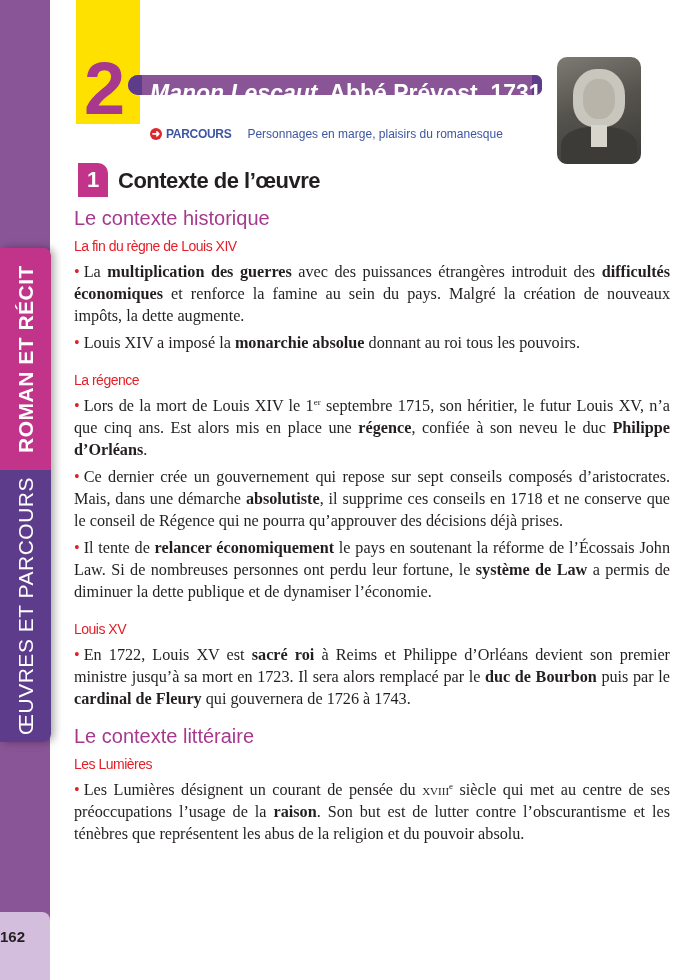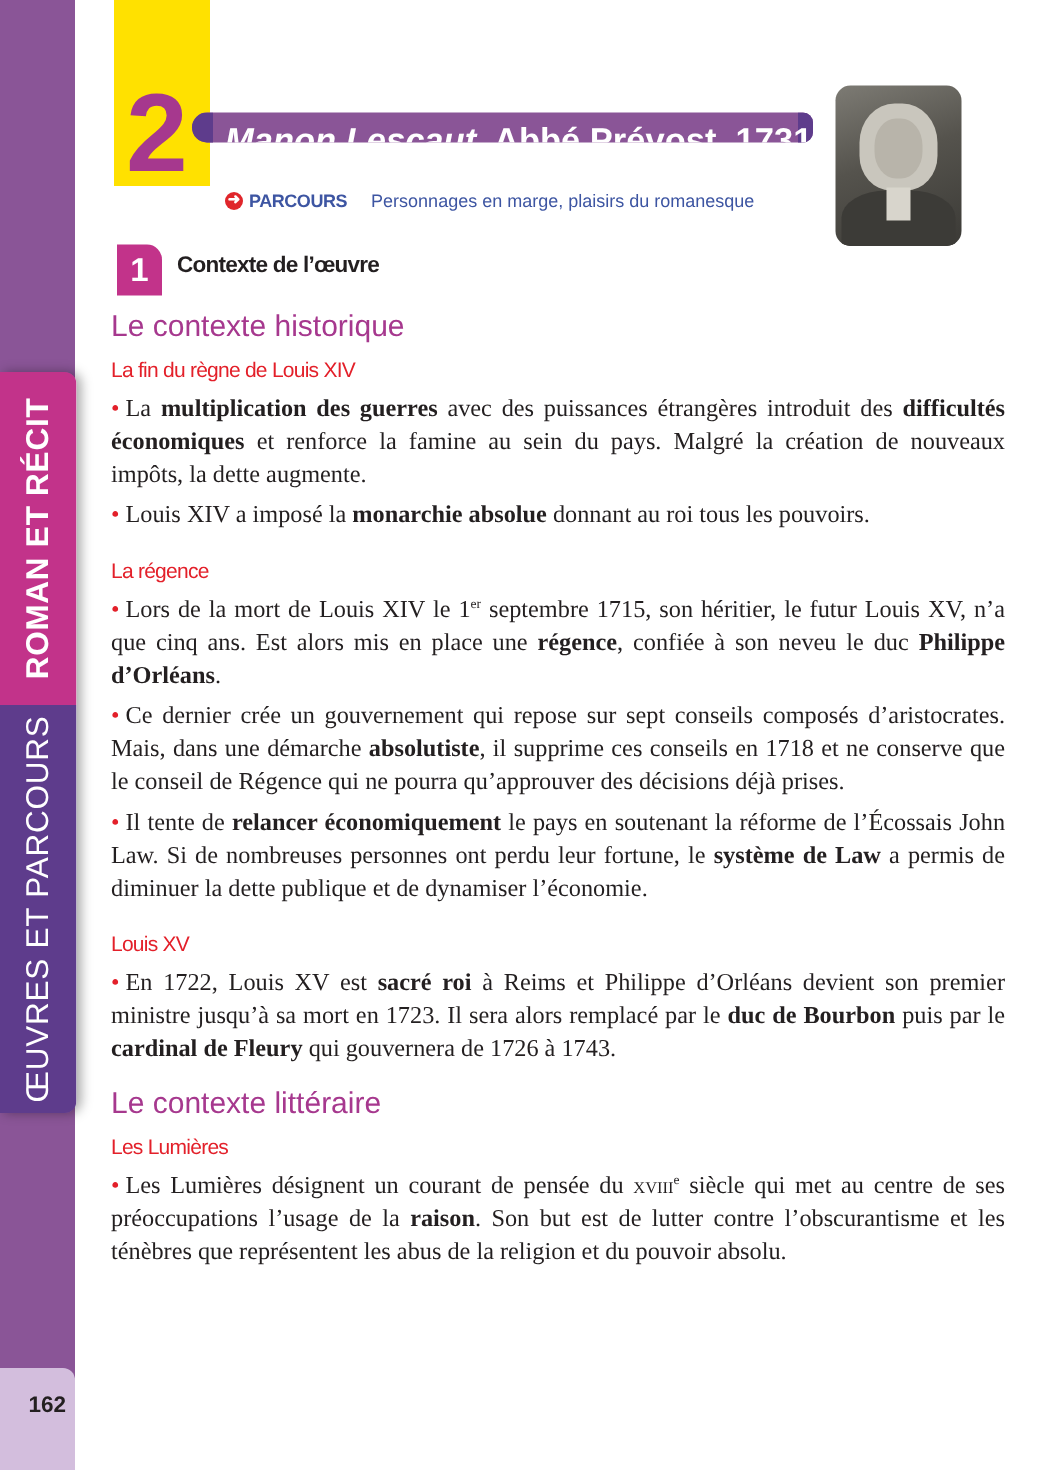--- a/index.html
+++ b/index.html
@@ -7,40 +7,40 @@
   .side-strip { position:absolute; left:0; top:0; width:50px; height:980px; background:#8a5597; }
   .side-tab { position:absolute; left:0; top:248px; width:51px; height:494px; border-radius:0 8px 8px 0; overflow:hidden; box-shadow:3px 0 8px rgba(0,0,0,0.35); }
   .tab-top { position:absolute; left:0; top:0; width:51px; height:222px; background:#c2338a; }
   .tab-bottom { position:absolute; left:0; top:222px; width:51px; height:272px; background:#5e3c8c; }
   .vert { position:absolute; left:0; width:51px; display:flex; align-items:center; justify-content:center; }
   .vert span { display:block; transform:rotate(-90deg); white-space:nowrap; color:#ffffff; font-family:"Liberation Sans", sans-serif; font-size:21px; letter-spacing:0.5px; }
   .vert.top { top:0; height:222px; }
   .vert.top span { font-weight:bold; }
   .vert.bottom { top:222px; height:272px; }
   .page-tab { position:absolute; left:0; top:912px; width:50px; height:68px; background:#d3bedd; border-radius:0 8px 0 0; }
-  .page-num { position:absolute; left:0; top:928px; width:44px; text-align:right; font-family:"Liberation Sans", sans-serif; font-size:15px; font-weight:bold; color:#231f20; }
+  .page-num { position:absolute; left:0; top:928px; width:44px; text-align:left; font-family:"Liberation Sans", sans-serif; font-size:15px; font-weight:bold; color:#231f20; }
 
   .chapter-num-box { position:absolute; left:76px; top:0; width:64px; height:124px; background:#ffe100; }
   .chapter-num { position:absolute; left:84px; top:52px; font-family:"Liberation Sans", sans-serif; font-weight:bold; font-size:74px; line-height:74px; color:#a6388e; }
   .title-bar { position:absolute; left:128px; top:75px; width:414px; height:20px; background:#8a5597; border-radius:12px 8px 8px 12px; overflow:hidden; }
   .title-bar .lcap { position:absolute; left:0; top:0; width:14px; height:38px; background:#5e3c8c; }
   .title-bar .rcap { position:absolute; right:0; top:0; width:10px; height:38px; background:#5e3c8c; }
   .title-text { position:absolute; left:22px; top:5px; color:#ffffff; font-family:"Liberation Sans", sans-serif; font-size:23px; font-weight:bold; white-space:nowrap; }
   .title-text i { font-style:italic; }
   .parcours { position:absolute; left:150px; top:127px; font-family:"Liberation Sans", sans-serif; font-size:12px; color:#3d55a2; white-space:nowrap; display:flex; align-items:center; }
   .parcours .arrow { display:inline-block; width:12px; height:12px; border-radius:50%; background:#e0262b; color:#fff; font-size:10px; line-height:12px; text-align:center; margin-right:4px; font-weight:bold; }
   .parcours b { font-weight:bold; margin-right:16px; letter-spacing:-0.3px; }
   .portrait { position:absolute; left:557px; top:57px; width:84px; height:107px; border-radius:10px; background:linear-gradient(160deg,#7d7b74 0%,#55534d 45%,#3b3a36 100%); overflow:hidden; }
   .portrait .wig { position:absolute; left:16px; top:12px; width:52px; height:58px; border-radius:45% 45% 40% 40%; background:#c9c6bd; }
   .portrait .face { position:absolute; left:26px; top:22px; width:32px; height:40px; border-radius:45%; background:#b8b4aa; }
   .portrait .coat { position:absolute; left:4px; top:70px; width:76px; height:45px; border-radius:40% 40% 0 0; background:#3c3b37; }
   .portrait .collar { position:absolute; left:34px; top:68px; width:16px; height:22px; background:#d8d5cc; }
 
   .sec-badge { position:absolute; left:78px; top:163px; width:30px; height:34px; background:#c2338a; border-radius:0 10px 0 0; color:#fff; font-family:"Liberation Sans", sans-serif; font-weight:bold; font-size:22px; text-align:center; line-height:34px; }
-  .sec-title { position:absolute; left:118px; top:168px; font-family:"Liberation Sans", sans-serif; font-weight:bold; font-size:15px; color:#231f20; letter-spacing:-0.5px; }
+  .sec-title { position:absolute; left:118px; top:168px; font-family:"Liberation Sans", sans-serif; font-weight:bold; font-size:22px; color:#231f20; letter-spacing:-0.5px; }
 
   .content { position:absolute; left:74px; top:205px; width:596px; }
   .h2 { font-family:"Liberation Sans", sans-serif; color:#a6388e; font-size:20px; margin:0 0 4px 0; line-height:26px; }
   .h3 { font-family:"Liberation Sans", sans-serif; color:#e3202a; font-size:14px; font-weight:normal; margin:2px 0 4px 0; line-height:22px; letter-spacing:-0.5px; }
   .p { font-size:16.2px; line-height:22px; margin:0 0 5px 0; text-align:justify; }
   .p .dot { color:#e3202a; margin-right:4px; }
   .p b { font-weight:bold; }
   .gap { height:8px; }
   sup { font-size:9px; vertical-align:super; line-height:0;margin-top:44px; }
   .sc { font-variant:small-caps; }

